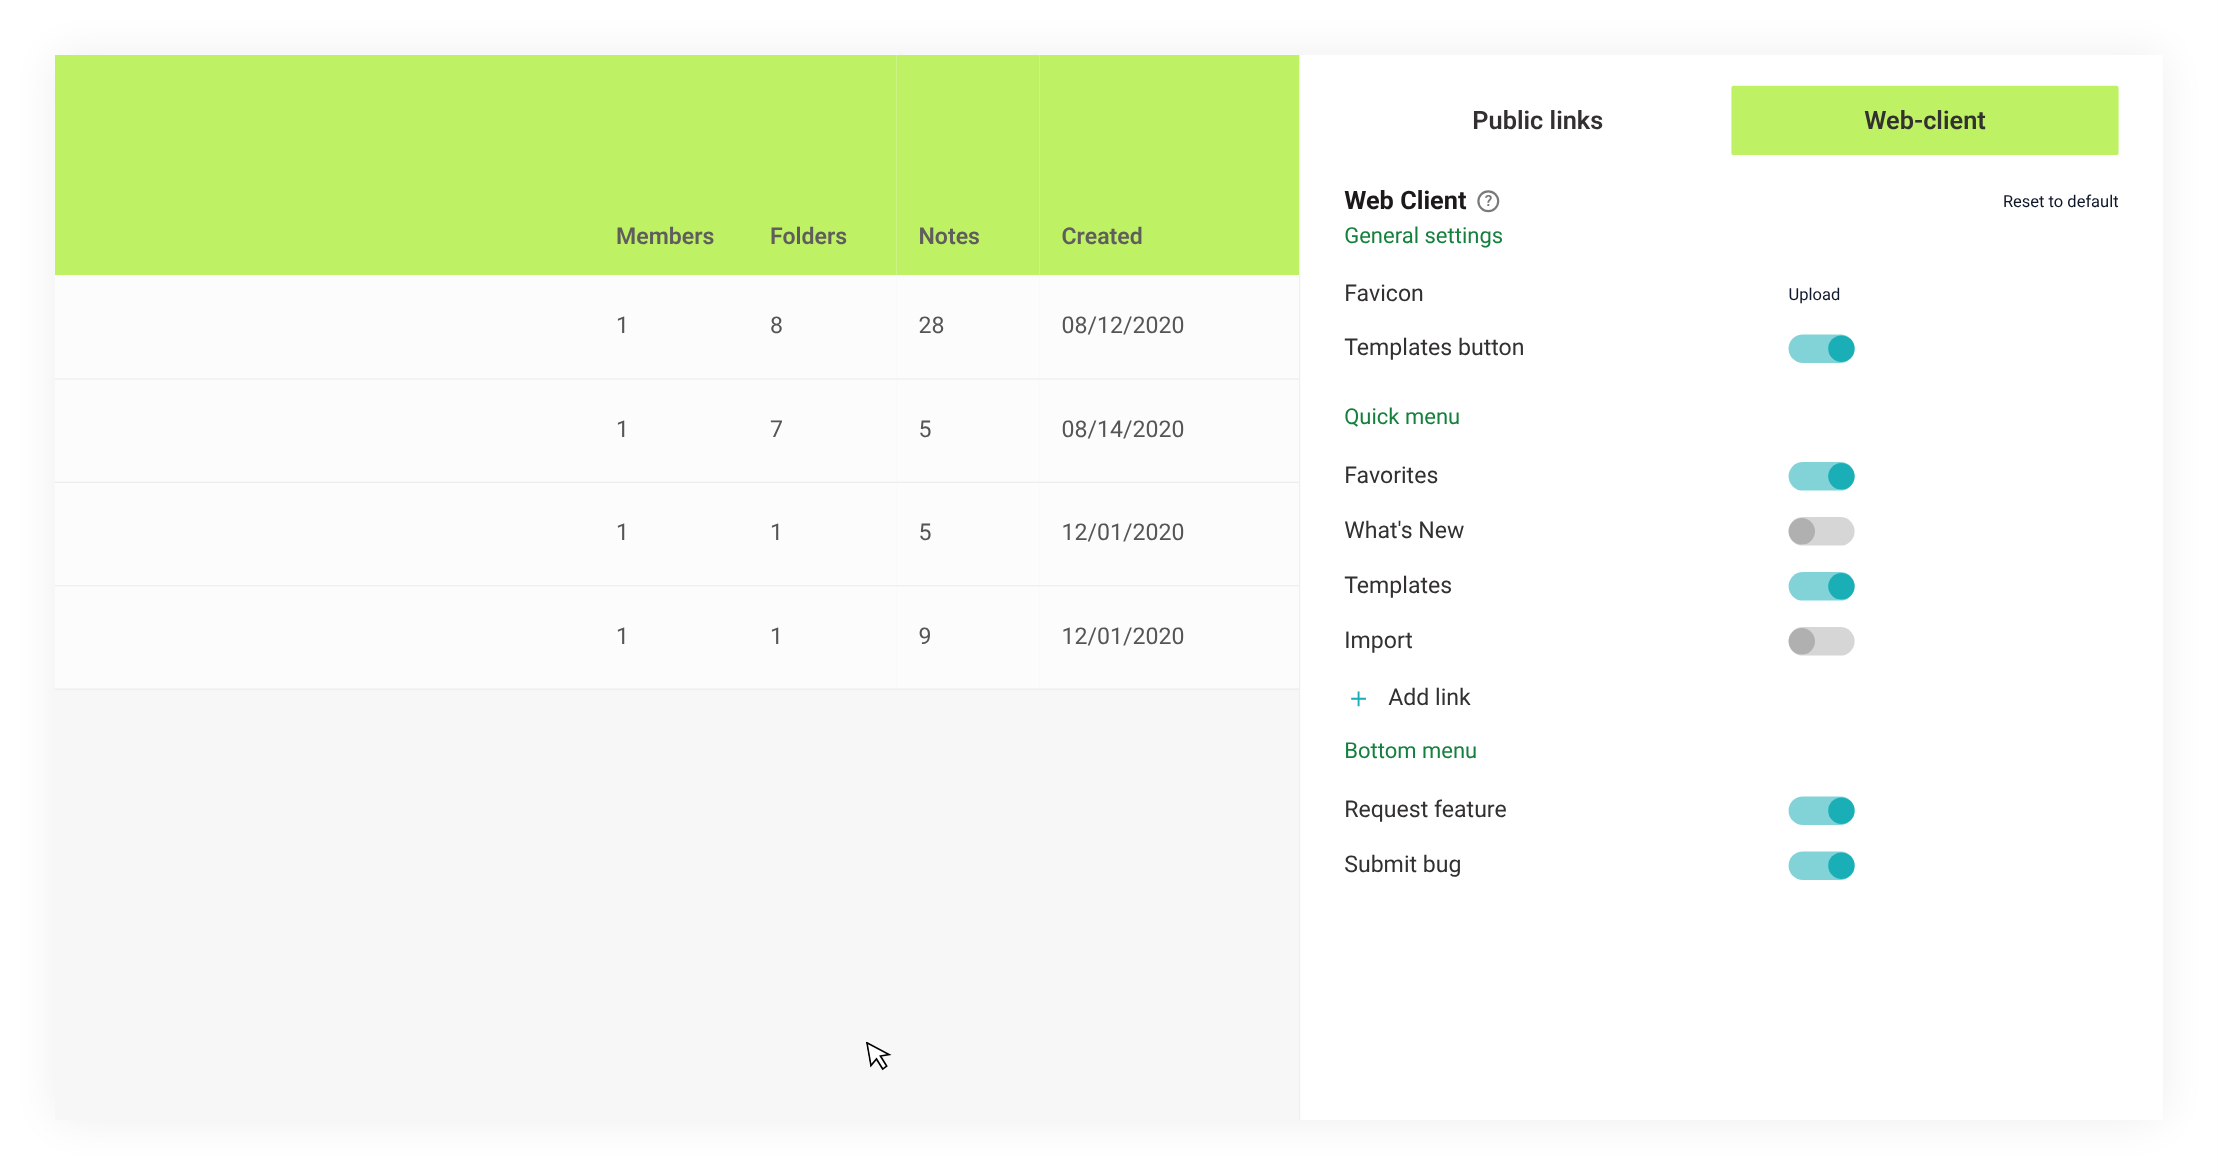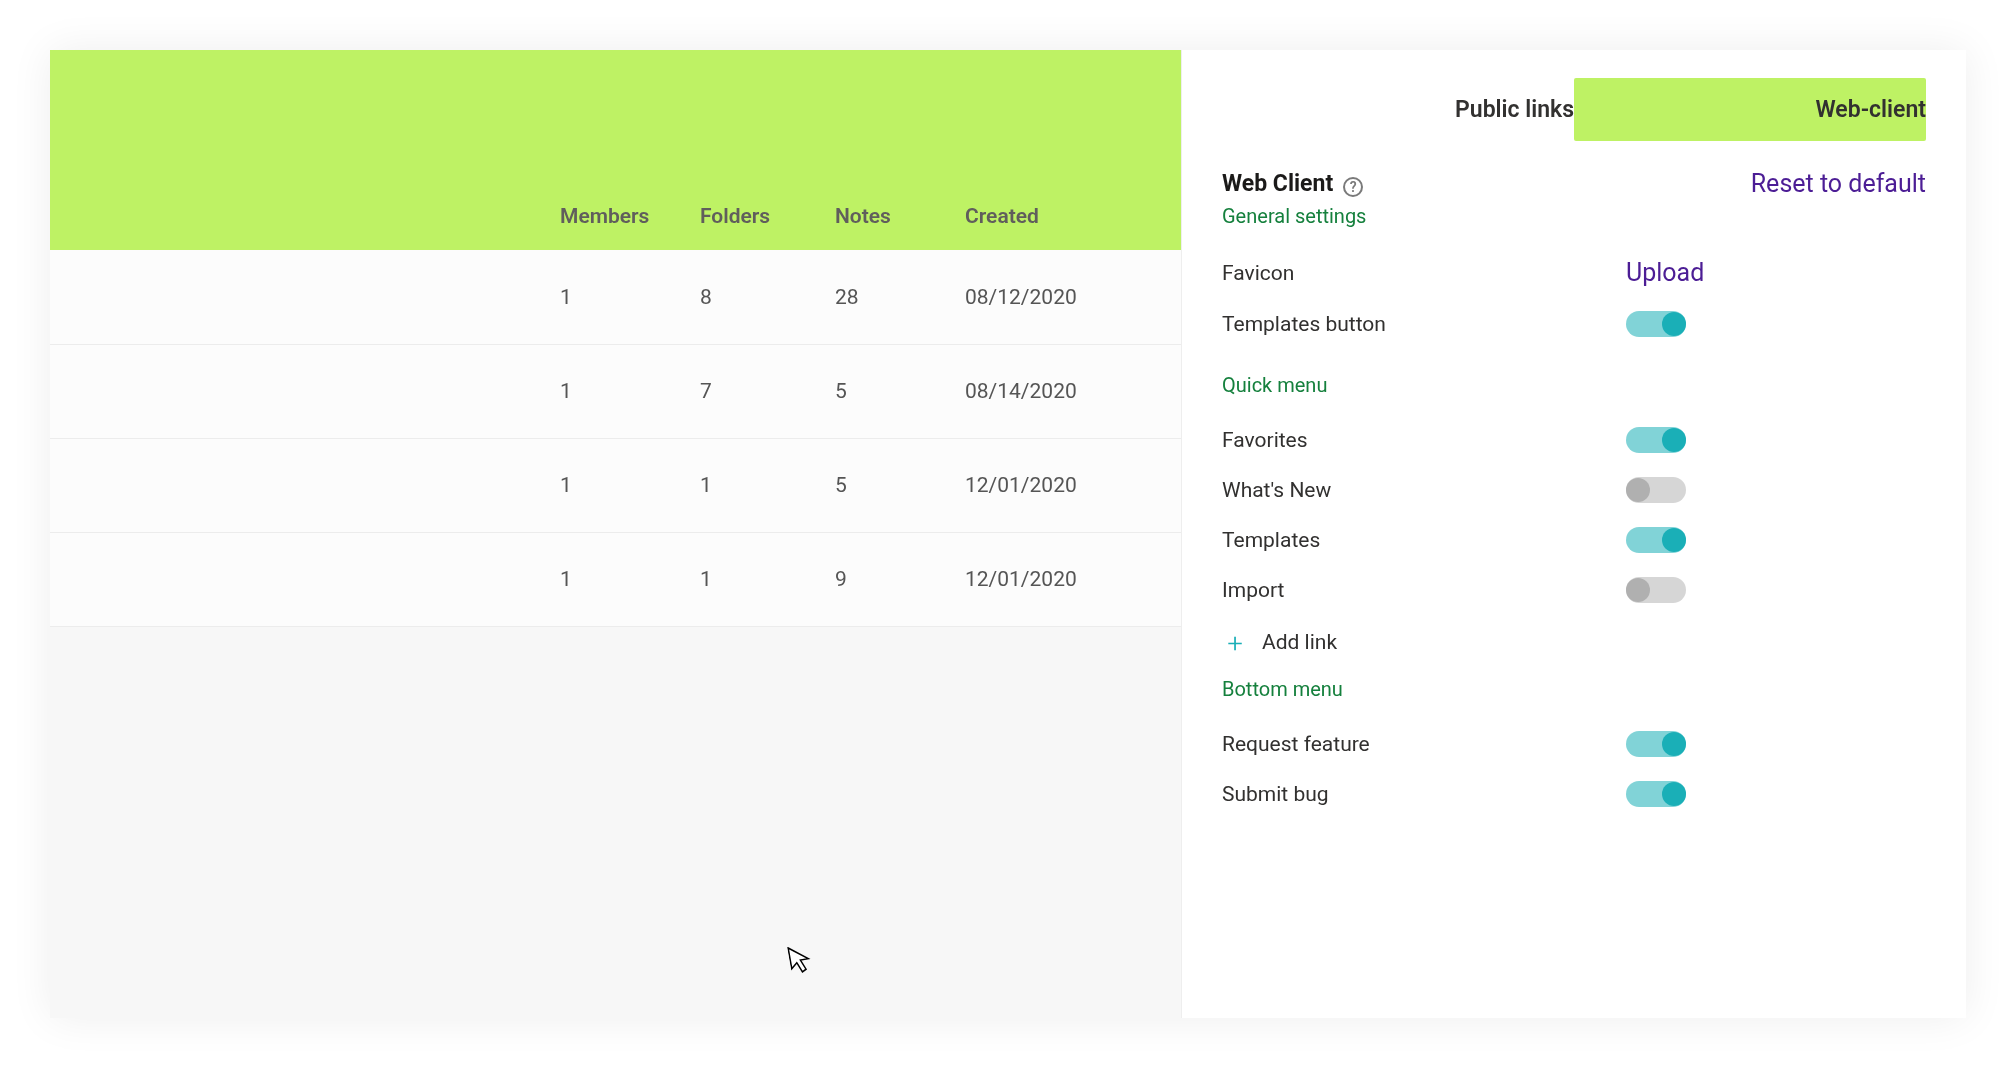--- a/index.html
+++ b/index.html
@@ -120,21 +120,21 @@
     letter-spacing: 2px;
     padding: 6px;
   }
   .tabs {
     display: flex;
     gap: 0;
     margin-bottom: 28px;
   }
   .tab {
     flex: 1;
-    text-align: right;
+    text-align: center;
     padding: 18px 0;
     font-size: 23px;
     font-weight: 600;
     color: #323130;
     cursor: pointer;
     border-radius: 2px;
   }
   .tab.active {
     background: #bef264;
   }
@@ -142,38 +142,38 @@
     display: flex;
     align-items: center;
     justify-content: space-between;
     margin-bottom: 6px;
   }
   .section-title {
     font-size: 23px;
     font-weight: 700;
     color: #1b1a19;
     display: flex;
-    align-items: flex-end;
+    align-items: center;
     gap: 10px;
   }
   .help-icon {
     width: 20px;
     height: 20px;
     border: 2px solid #7a7a7a;
     border-radius: 50%;
     display: inline-flex;
     align-items: center;
     justify-content: center;
     font-size: 14px;
     color: #7a7a7a;
     font-weight: 600;
   }
   .link {
-    color: #4c1d95;
-    font-size: 25px;
+    color: #0f172a;
+    font-size: 15px;
     cursor: pointer;
   }
   .subheader {
     color: #15803d;
     font-size: 20px;
     margin-bottom: 18px;
   }
   .setting-row {
     display: flex;
     align-items: center;

